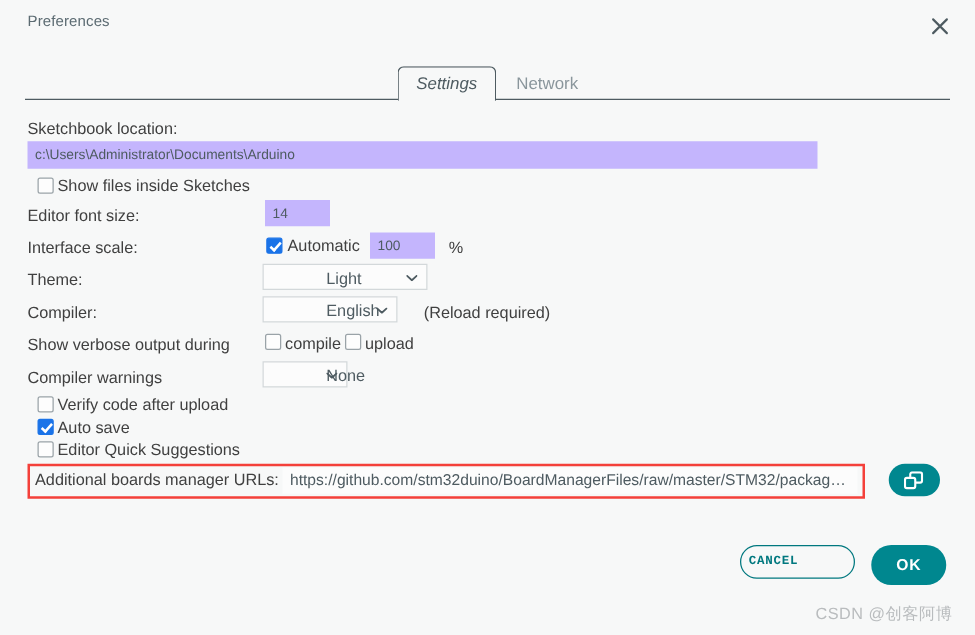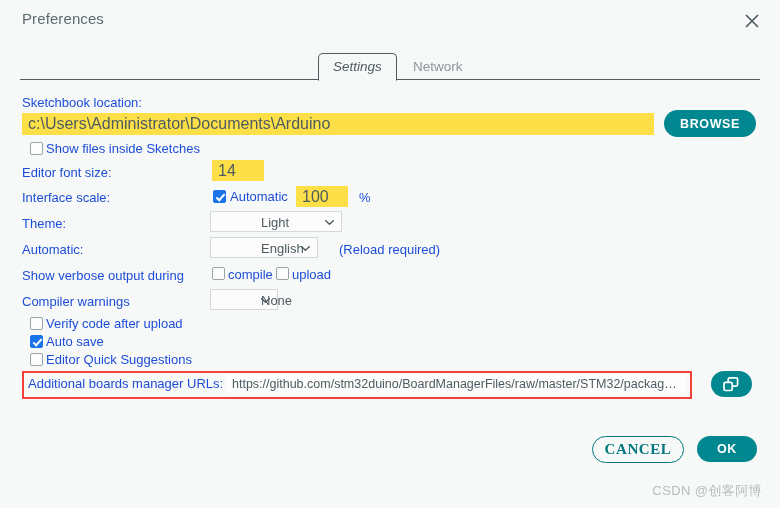--- a/index.html
+++ b/index.html
@@ -19,21 +19,21 @@
 
   
   .titlebar {
     position: absolute;
     left: 0; top: 0;
     width: 780px; height: 42px;
   }
   .title-text {
     position: absolute;
     left: 22px; top: 10px;
-    font-size: 15px;
+    font-size: 12px;
     color: #5c6b72;
     letter-spacing: .1px;
   }
   .close-btn {
     position: absolute;
     right: 16px; top: 9px;
     width: 24px; height: 24px;
     cursor: pointer;
   }
   .close-btn svg { display: block; }
@@ -73,31 +73,31 @@
   }
   #tab-settings { left: 318px; font-style: italic; }
   #tab-network  { left: 399px; }
 
   
   .form { position: absolute; left: 0; top: 0; width: 780px; height: 508px; }
 
   .lbl {
     position: absolute;
     font-size: 13px;
-    color: #1d4ed8;
+    color: #404040;
     white-space: nowrap;
   }
 
   .txtfield {
     position: absolute;
-    background: #fde047;
+    background: #c4b5fd;
     border: none;
     box-sizing: border-box;
     font-family: "Liberation Sans", sans-serif;
-    font-size: 16px;
+    font-size: 11px;
     color: #4e5b61;
     padding: 0 6px;
     outline: none;
   }
 
   .selectbox {
     position: absolute;
     background: #fcfcfc;
     border: 1px solid #d3d8da;
     box-sizing: border-box;
@@ -156,26 +156,26 @@
     letter-spacing: .6px;
     cursor: pointer;
     text-align: center;
   }
   .btn-outline {
     position: absolute;
     background: transparent;
     color: #00787f;
     border: 1.4px solid #00787f;
     border-radius: 16px;
-    font-family: Liberation Serif, serif;
+    font-family: Liberation Mono, monospace;
     font-weight: bold;
-    font-size: 15px;
+    font-size: 10px;
     letter-spacing: .6px;
     cursor: pointer;
-    text-align: center;
+    text-align: left;
   }
 
   
   .redbox {
     position: absolute;
     left: 22px; top: 371px;
     width: 670px; height: 28px;
     border: 2px solid #f4403a;
     box-sizing: border-box;
     pointer-events: none;
@@ -235,21 +235,20 @@
 <div class="tabstrip">
   <div class="tab-underline"></div>
   <div class="tab active" id="tab-settings">Settings</div>
   <div class="tab" id="tab-network">Network</div>
 </div>
 
 <div class="form">
 
   <div class="lbl" style="left:22px; top:95px;">Sketchbook location:</div>
   <input class="txtfield" style="left: 22px; top: 113px; width: 632px; height: 22px;" type="text" value="c:\Users\Administrator\Documents\Arduino">
-  <button class="btn-filled" style="left:664px; top:110px; width:92px; height:27px;">BROWSE</button>
 
   <div class="cbox" style="left:30px; top:142px;"></div>
   <div class="lbl" style="left:46px; top:141px;">Show files inside Sketches</div>
 
   <div class="lbl" style="left:22px; top:165px;">Editor font size:</div>
   <input class="txtfield" style="left: 212px; top: 160px; width: 52px; height: 21px;" type="text" value="14">
 
   <div class="lbl" style="left:22px; top:190px;">Interface scale:</div>
   <div class="cbox checked" style="left:213px; top:190px;"></div>
   <div class="lbl" style="left:230px; top:189px;">Automatic</div>
@@ -259,21 +258,21 @@
   <div class="lbl" style="left:22px; top:216px;">Theme:</div>
   <div class="selectbox" style="left:210px; top:211px; width:132px; height:21px;">
     <span class="sel-val">Light</span>
     <span class="caret">
       <svg width="9" height="5" viewBox="0 0 9 5">
           <path d="M.7.7 4.5 4.2 8.3.7" fill="none" stroke="#4e5b61" stroke-width="1.4" stroke-linecap="round" stroke-linejoin="round"></path>
         </svg>
     </span>
   </div>
 
-  <div class="lbl" style="left:22px; top:242px;">Automatic:</div>
+  <div class="lbl" style="left:22px; top:242px;">Compiler:</div>
   <div class="selectbox" style="left:210px; top:237px; width:108px; height:21px;">
     <span class="sel-val">English</span>
     <span class="caret">
       <svg width="9" height="5" viewBox="0 0 9 5">
           <path d="M.7.7 4.5 4.2 8.3.7" fill="none" stroke="#4e5b61" stroke-width="1.4" stroke-linecap="round" stroke-linejoin="round"></path>
         </svg>
     </span>
   </div>
   <div class="lbl" style="left:339px; top:242px;">(Reload required)</div>
 
@@ -310,15 +309,15 @@
       <svg width="16" height="15" viewBox="0 0 16 15" aria-hidden="true">
         <rect x="5.2" y="0.9" width="9.4" height="8.2" rx="1.5" fill="none" stroke="#ffffff" stroke-width="1.7"></rect>
         <rect x="1.0" y="5.3" width="8.2" height="8.2" rx="1.5" fill="#00878f" stroke="#ffffff" stroke-width="1.7"></rect>
       </svg>
     </span>
   </button>
 
 </div>
 
 <button class="btn-outline" style="left:592px; top:436px; width:92px; height:27px;">CANCEL</button>
-<button class="btn-filled" style="left:697px; top:436px; width:60px; height:26px;">OK</button>
+<button class="btn-filled" style="left:697px; top:436px; width:60px; height:32px;">OK</button>
 
 <div class="watermark">CSDN @创客阿博</div>
 
 </body></html>

